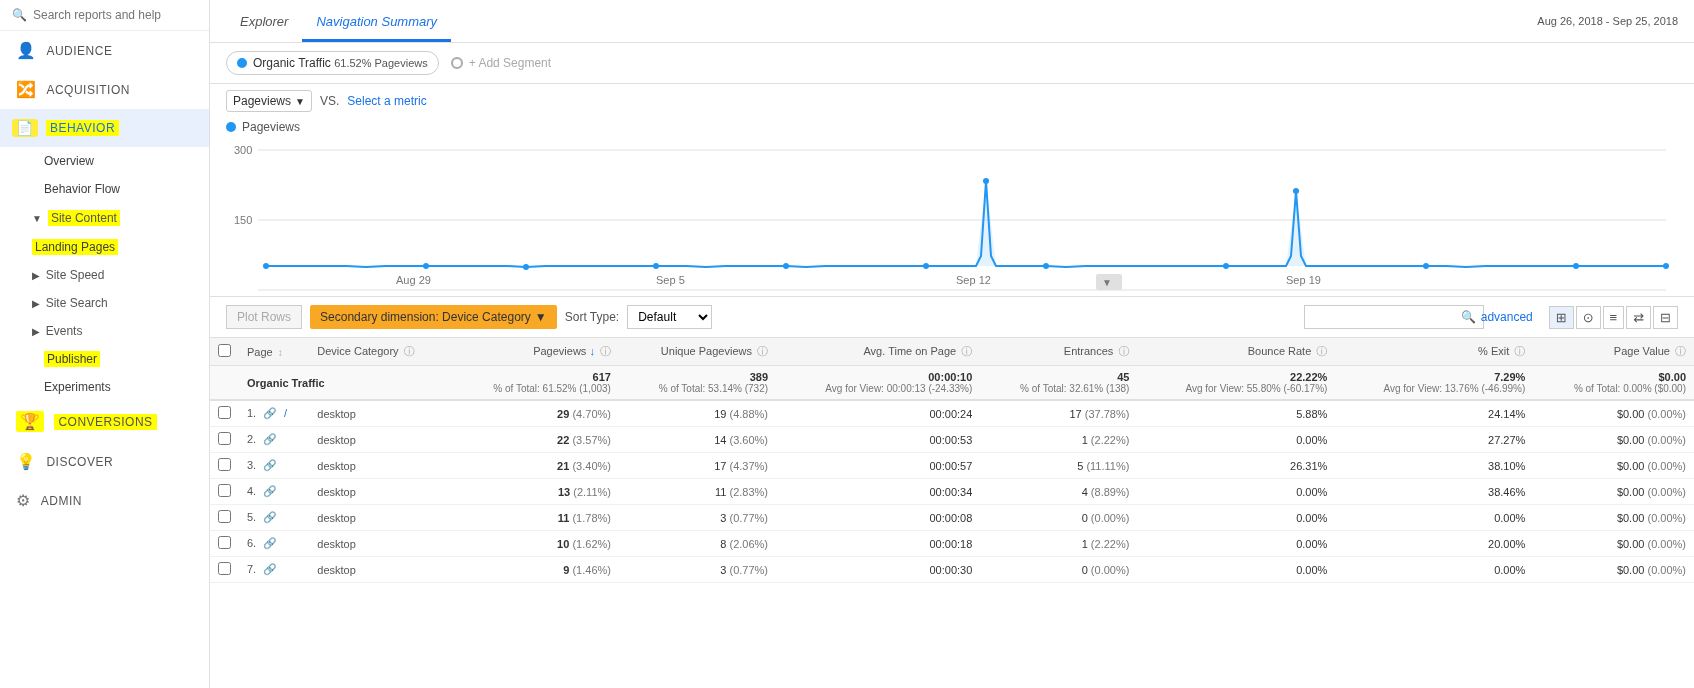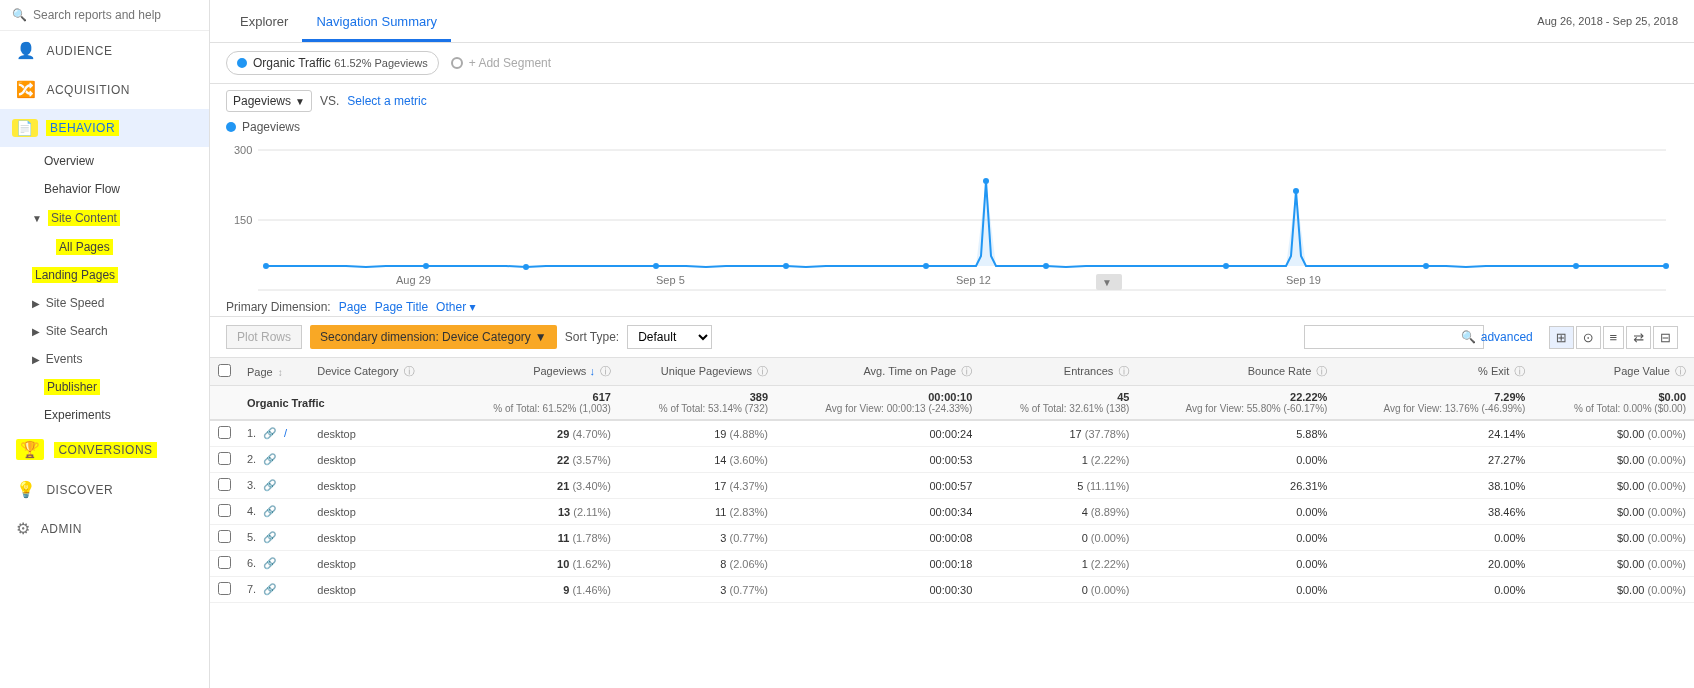--- a/index.html
+++ b/index.html
@@ -37,21 +37,21 @@
     #main {
       flex: 1;
       overflow-y: auto;
       background: #fff;
     }
 
     
     .top-bar {
       display: flex; align-items: center; justify-content: space-between; padding: 4px 16px 0 16px; border-bottom: 1px solid #e0e0e0;
     }
-    .tabs { display: flex; align-items: center; }
+    .tabs { display: flex; align-items: center; font-style: italic; }
     .tab {
       padding: 10px 14px; font-size: 13px; cursor: pointer; color: #555; border-bottom: 3px solid transparent;
     }
     .tab.active { color: #1a73e8; border-bottom: 3px solid #1a73e8; font-weight: 500; }
     .date-range { font-size: 11px; color: #555; margin-left: auto; padding-bottom: 4px; }
 
     
     .segment-bar {
       display: flex; align-items: center; padding: 8px 16px; border-bottom: 1px solid #e0e0e0; gap: 12px;
     }
@@ -149,23 +149,20 @@
     <span style="background:#ffff00;padding:1px 4px;">BEHAVIOR</span>
   </div>
 
   <div class="sidebar-item">Overview</div>
   <div class="sidebar-item">Behavior Flow</div>
 
   <div class="sidebar-subgroup">
     <span class="arrow">▼</span>
     <span style="background:#ffff00;padding:1px 3px;">Site Content</span>
   </div>
-  <div class="sidebar-item" style="padding-left:56px;">
-    <span style="background:#ffff00;padding:1px 3px;">All Pages</span>
-  </div>
   <div class="sidebar-item" style="padding-left:32px;">
     <span style="background:#ffff00;padding:1px 3px;">Landing Pages</span>
   </div>
 
   <div class="sidebar-subgroup">
     <span class="arrow">▶</span>
     <span>Site Speed</span>
   </div>
 
   <div class="sidebar-subgroup">
@@ -270,26 +267,20 @@
       <circle cx="1070" cy="55" r="3" fill="#2196f3"></circle>
       <circle cx="1200" cy="130" r="3" fill="#2196f3"></circle>
       <circle cx="1350" cy="130" r="3" fill="#2196f3"></circle>
       <circle cx="1440" cy="130" r="3" fill="#2196f3"></circle>
 
       <rect x="870" y="138" width="26" height="16" rx="2" fill="#e0e0e0"></rect>
       <text x="876" y="150" font-size="10" fill="#777">▼</text>
     </svg>
   </div>
 
-  <div style="padding:4px 16px 2px 16px;display:flex;align-items:center;gap:8px;">
-    <span style="font-size:12px;color:#555;">Primary Dimension:</span>
-    <span style="color:#1a73e8;font-size:12px;cursor:pointer;">Page</span>
-    <span style="color:#1a73e8;font-size:12px;cursor:pointer;">Page Title</span>
-    <span style="color:#1a73e8;font-size:12px;cursor:pointer;">Other ▾</span>
-  </div>
 
   <div class="table-controls">
     <button class="plot-rows-btn">Plot Rows</button>
     <button class="secondary-dim-btn">
       <span>Secondary dimension: Device Category</span>
       <span>▼</span>
     </button>
     <span class="sort-type-label">Sort Type:</span>
     <select class="sort-type-select">
       <option>Default</option>

